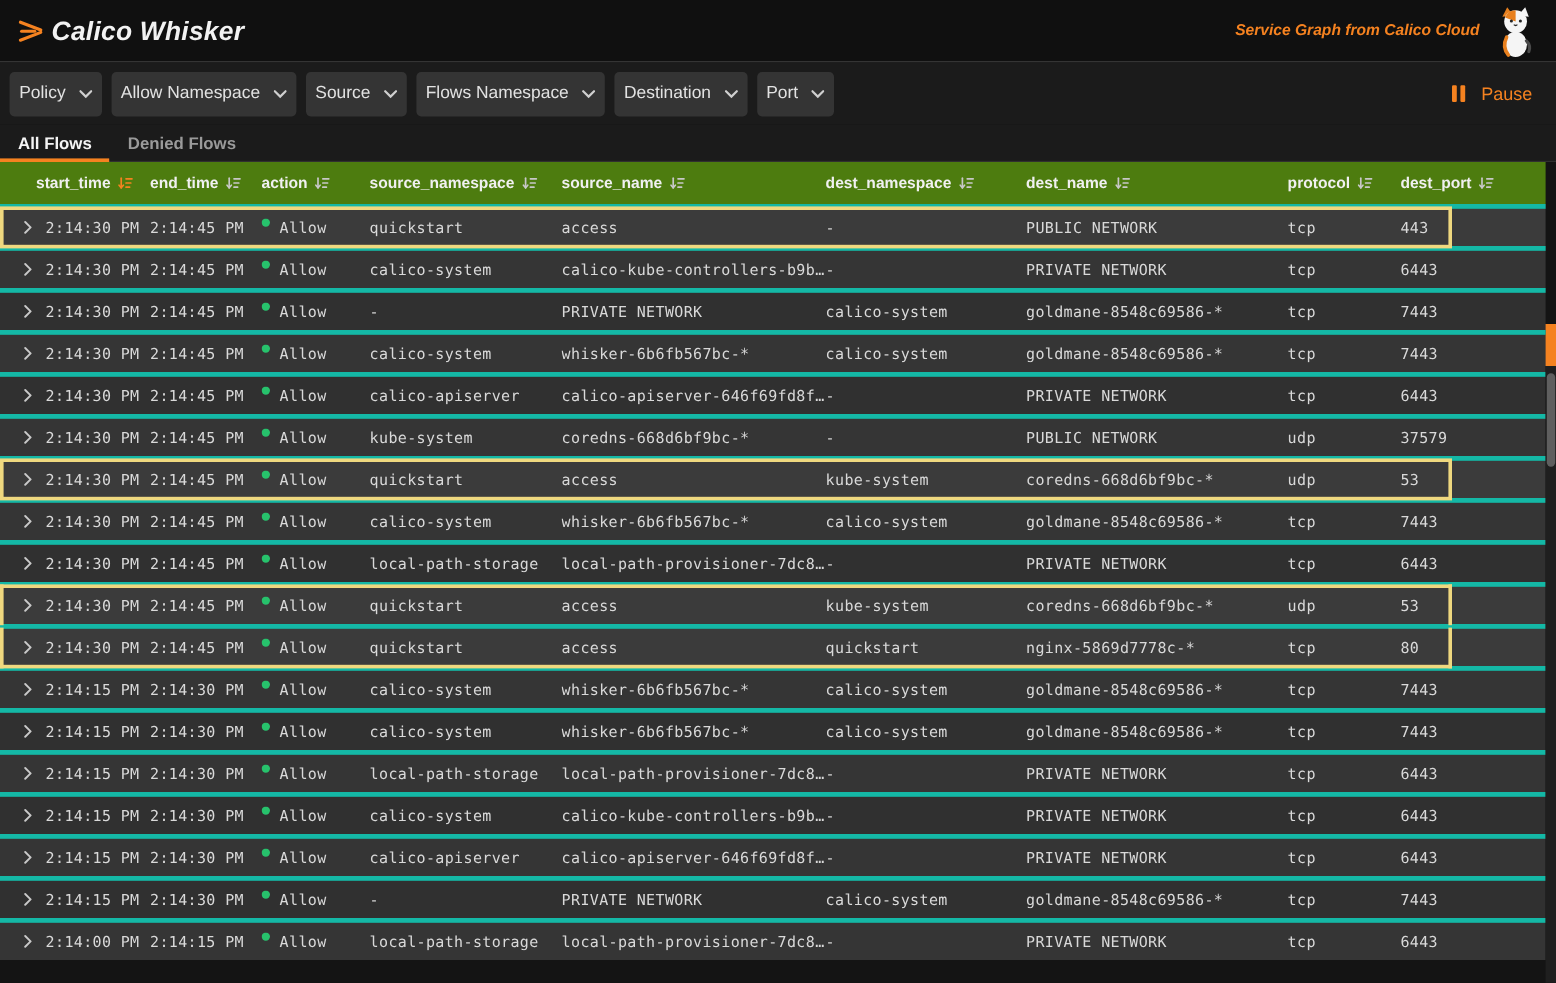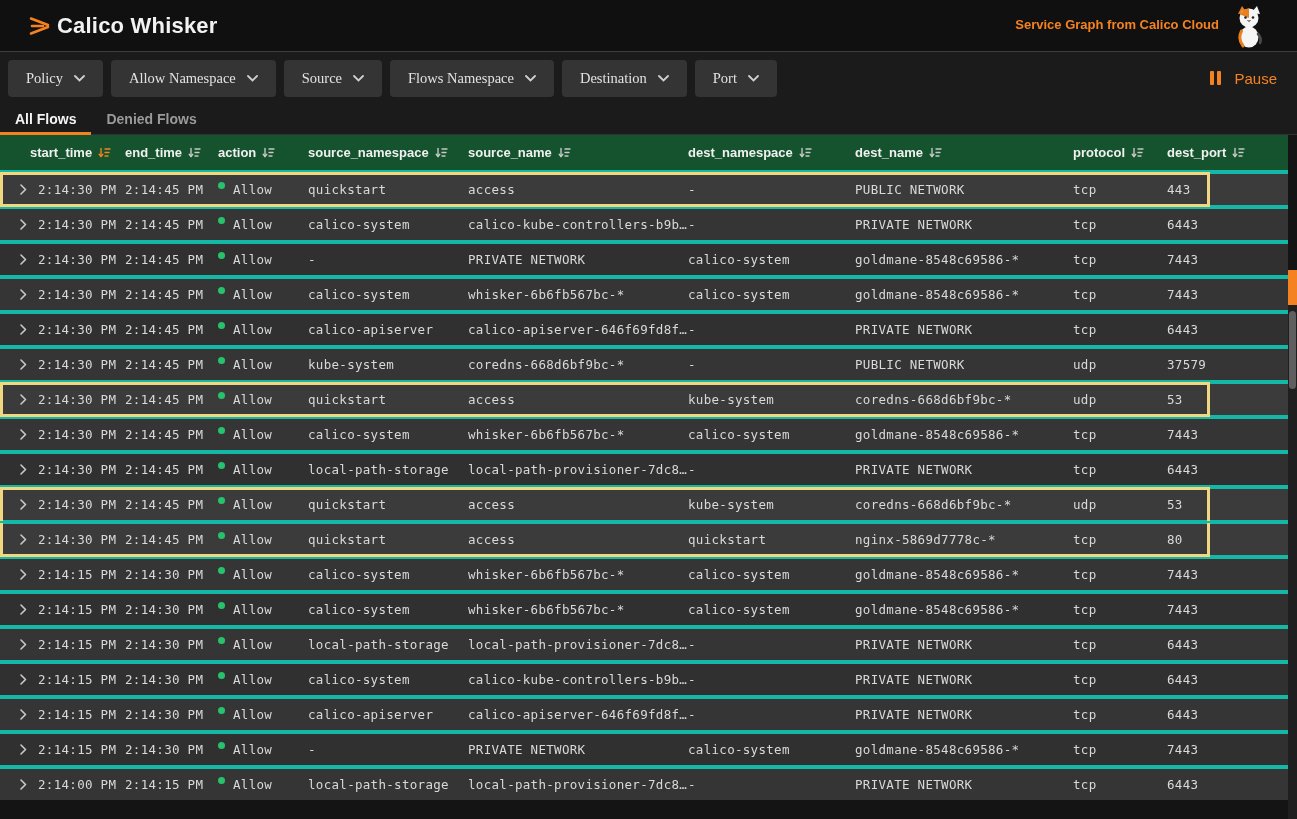--- a/index.html
+++ b/index.html
@@ -2,51 +2,51 @@
 <html><head>
 <meta charset="utf-8">
 <style>
   * { margin:0; padding:0; box-sizing:border-box; }
   html,body { width:1297px; height:819px; overflow:hidden; background:#141414;
               font-family:"Liberation Sans", sans-serif; }
   .app { position:relative; width:1297px; height:819px; background:#141414; }
 
   
   .topbar { height:52px; background:#101010; border-bottom:1px solid #3d3d3d;
-            display:flex; align-items:center; padding:0 28px; }
+            display:flex; align-items:center; padding:0 14px;font-style:italic; }
   .brand { display:flex; align-items:center; gap:5px; }
   .brand-title { color:#f2f2f2; font-size:22px; font-weight:bold; letter-spacing:.2px; }
   .tagline { margin-left:auto; text-align:right; font-size:13px; line-height:1.45; color:#ededed; }
   .tagline a { color:#f58220; font-weight:bold; text-decoration:none; }
   .mascot { margin-left:10px; }
 
   
   .filterbar { height:52px; background:#1b1b1b; display:flex; align-items:center; padding:0 8px; }
-  .fbtn { display:inline-flex; align-items:center; gap:11px; height:37px; padding:0 18px;
+  .fbtn { display:inline-flex; align-items:center; gap:11px; height:37px; padding:0 8px;
           margin-right:8px; background:#343434; border:none; border-radius:4px;
-          color:#e2e2e2; font-size:14.5px; font-family:Liberation Serif, serif; cursor:pointer; }
+          color:#e2e2e2; font-size:14.5px; font-family:Liberation Sans, sans-serif; cursor:pointer; }
   .pause { margin-left:auto; margin-right:12px; display:inline-flex; align-items:center; gap:13px;
            background:none; border:none; color:#f58220; font-size:15px; font-family:inherit; cursor:pointer; }
   .pause-bars { display:inline-flex; gap:3px; }
   .pause-bars i { display:block; width:4px; height:14px; background:#f58220; border-radius:1px; }
 
   
   .tabs { height:31px; background:#1b1b1b; display:flex; align-items:stretch;
           border-bottom:1px solid #303030; }
   .tab { display:flex; align-items:center; padding:0 15px; font-size:14px; font-weight:bold;
          color:#9a9a9a; cursor:pointer; position:relative; }
   .tab.active { color:#f5f5f5; }
   .tab.active::after { content:""; position:absolute; left:0; right:0; bottom:-1px; height:3px;
                        background:#f58220; }
 
   
   .table { position:relative; width:1297px; }
   .thead { position:relative; display:grid; height:35px; width:1288px;
            grid-template-columns:30px 95px 93px 90px 160px 220px 167px 218px 94px 1fr;
-           background:#14532d; align-items:center; }
+           background:#4d7c0f; align-items:center; }
   .hcell { display:flex; align-items:center; gap:6px; color:#f0f0f0; font-size:13px;
            font-weight:bold; white-space:nowrap; cursor:pointer; }
   .hcell .sort { color:#c8c8c8; flex:none; }
   .hcell.sorted .sort { color:#f58220; }
   .add-btn { position:absolute; right:0; top:135px; width:36px; height:35px; background:#f58220;
              border:none; color:#fff; font-size:23px; line-height:1; cursor:pointer;
              display:flex; align-items:center; justify-content:center; font-family:inherit; }
 
   .tbody { width:1288px; }
   .row { position:relative; display:grid; height:35px;

